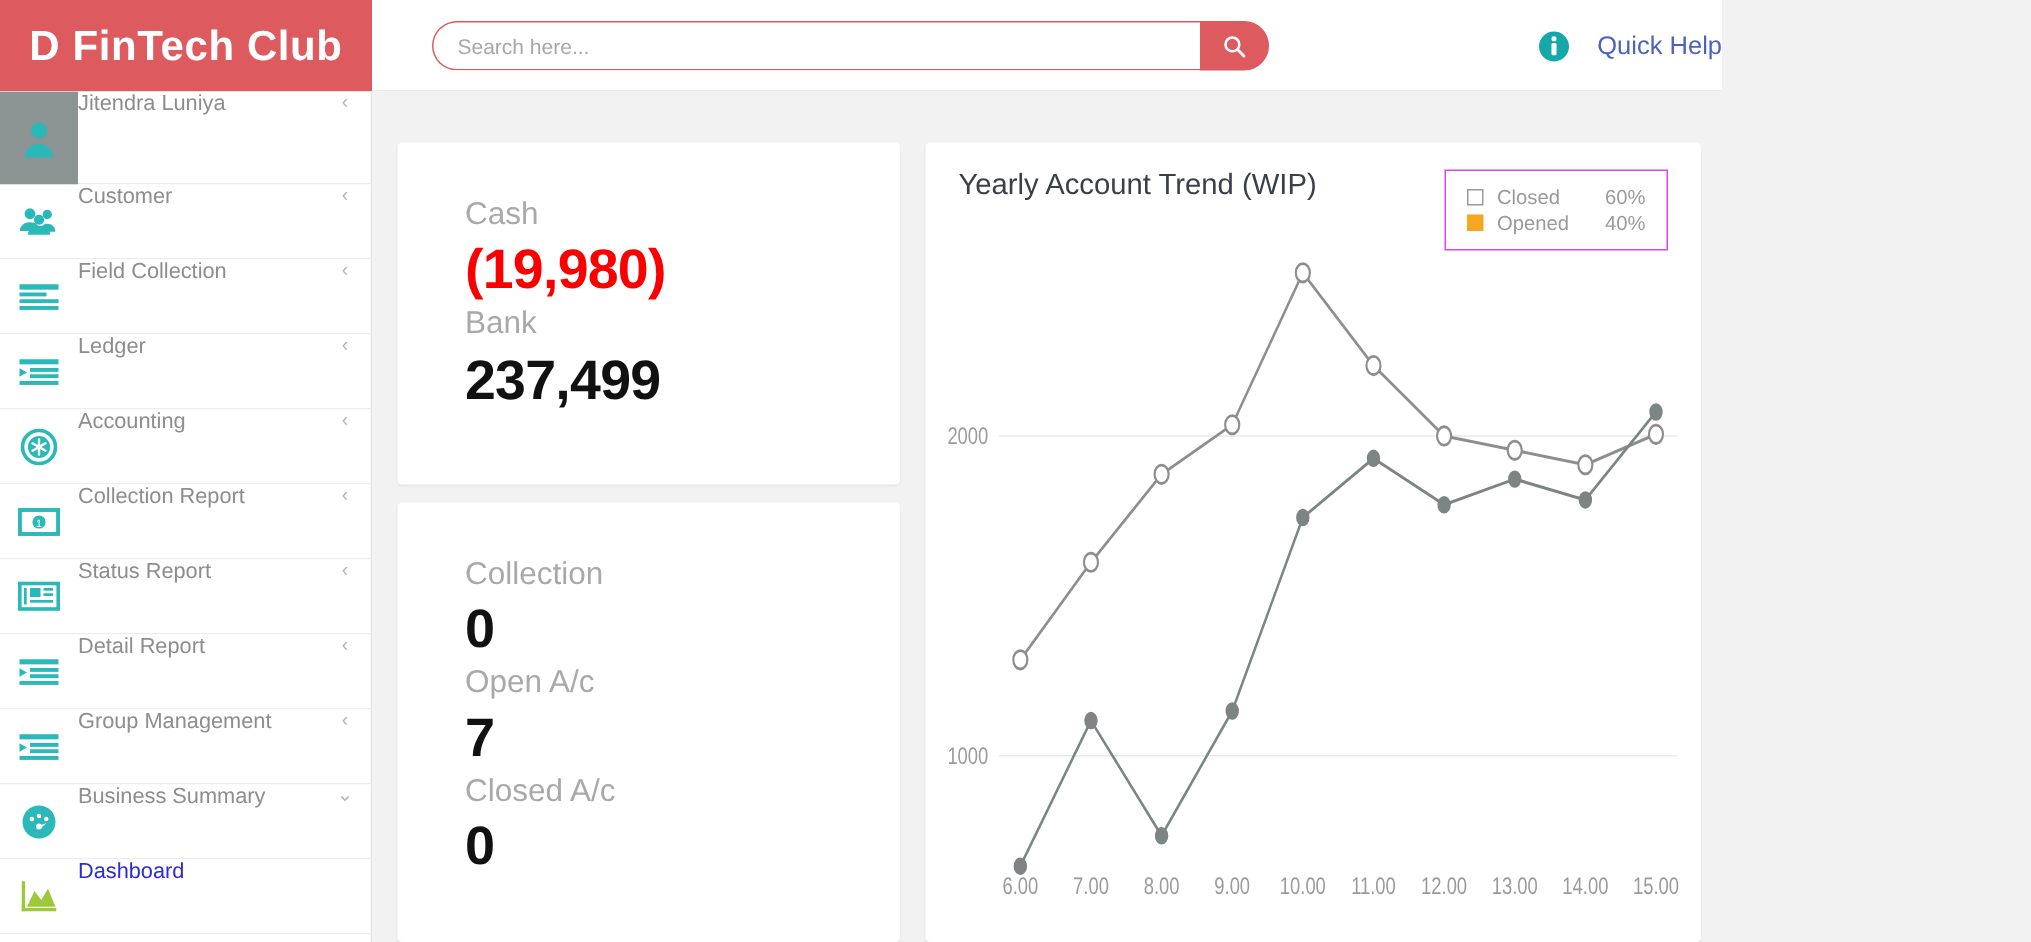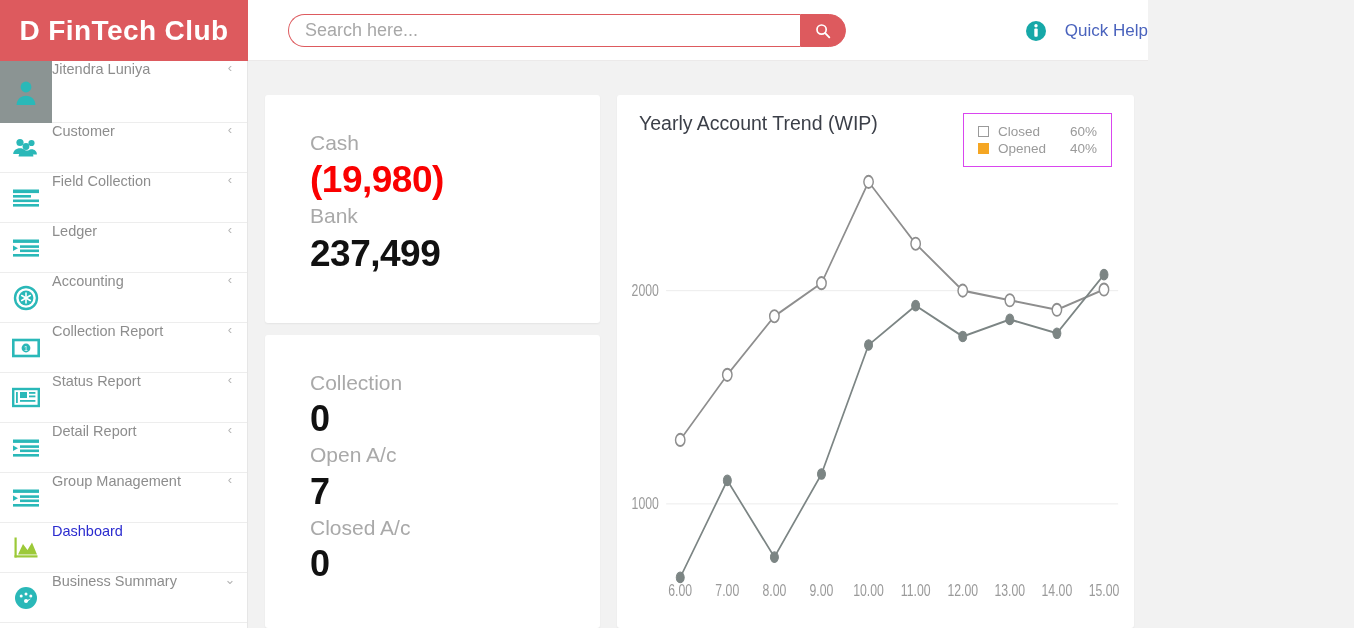--- a/index.html
+++ b/index.html
@@ -25,21 +25,21 @@
   }
   .search-wrap {
     position: absolute; left: 40px; top: 14px;
     width: 558px; height: 33px;
     display: flex; align-items: stretch;
   }
   .search-input {
     flex: 1; height: 33px;
     border: 1px solid #dd5a5e; border-right: none;
     border-radius: 17px 0 0 17px;
-    padding: 0 16px; font-size: 18px; color: #6f6f6f;
+    padding: 0 16px; font-size: 14px; color: #6f6f6f;
     font-family: "Liberation Sans", sans-serif;
     outline: none; background: #fff;
   }
   .search-input::placeholder { color: #a8a8a8; }
   .search-btn {
     width: 46px; height: 33px; background: #dd5a5e;
     border: 1px solid #dd5a5e; border-radius: 0 17px 17px 0;
     display: flex; align-items: center; justify-content: center;
     cursor: pointer;
   }
@@ -270,43 +270,43 @@
           <rect x="8" y="11.5" width="19" height="2.6" fill="#2ab8b8"></rect>
           <rect x="1" y="16" width="26" height="2.6" fill="#2ab8b8"></rect>
         </svg>
       </div>
       <span class="nav-label">Group Management</span>
       <span class="nav-caret">‹</span>
     </div>
 
     <div class="nav-item">
       <div class="nav-ico">
-        <svg width="26" height="24" viewBox="0 0 26 24">
-          <rect x="1.5" y="1.5" width="2.2" height="20" fill="#9cc938"></rect>
-          <rect x="1.5" y="19.3" width="23" height="2.2" fill="#9cc938"></rect>
-          <path d="M5 18.5 L10 8 L14.5 14 L19 6.5 L24 18.5 Z" fill="#9cc938"></path>
-        </svg>
-      </div>
-      <span class="nav-label active">Dashboard</span>
-      <span class="nav-caret"></span>
-    </div>
-
-    <div class="nav-item">
-      <div class="nav-ico">
         <svg width="26" height="26" viewBox="0 0 26 26">
           <circle cx="13" cy="13" r="11" fill="#2ab8b8"></circle>
           <circle cx="8.2" cy="11" r="1.5" fill="#fff"></circle>
           <circle cx="13" cy="9" r="1.5" fill="#fff"></circle>
           <circle cx="17.8" cy="11" r="1.5" fill="#fff"></circle>
           <path d="M13 15.5 L18 13.6 L13.6 17.6 Z" fill="#fff"></path>
           <circle cx="13" cy="16" r="2" fill="#fff"></circle>
         </svg>
       </div>
       <span class="nav-label">Business Summary</span>
       <span class="nav-caret">⌄</span>
+    </div>
+
+    <div class="nav-item">
+      <div class="nav-ico">
+        <svg width="26" height="24" viewBox="0 0 26 24">
+          <rect x="1.5" y="1.5" width="2.2" height="20" fill="#9cc938"></rect>
+          <rect x="1.5" y="19.3" width="23" height="2.2" fill="#9cc938"></rect>
+          <path d="M5 18.5 L10 8 L14.5 14 L19 6.5 L24 18.5 Z" fill="#9cc938"></path>
+        </svg>
+      </div>
+      <span class="nav-label active">Dashboard</span>
+      <span class="nav-caret"></span>
     </div>
 
     <div class="nav-item">
       <div class="nav-ico">
         
       </div>
 
       <span class="nav-caret"></span>
     </div>
 

